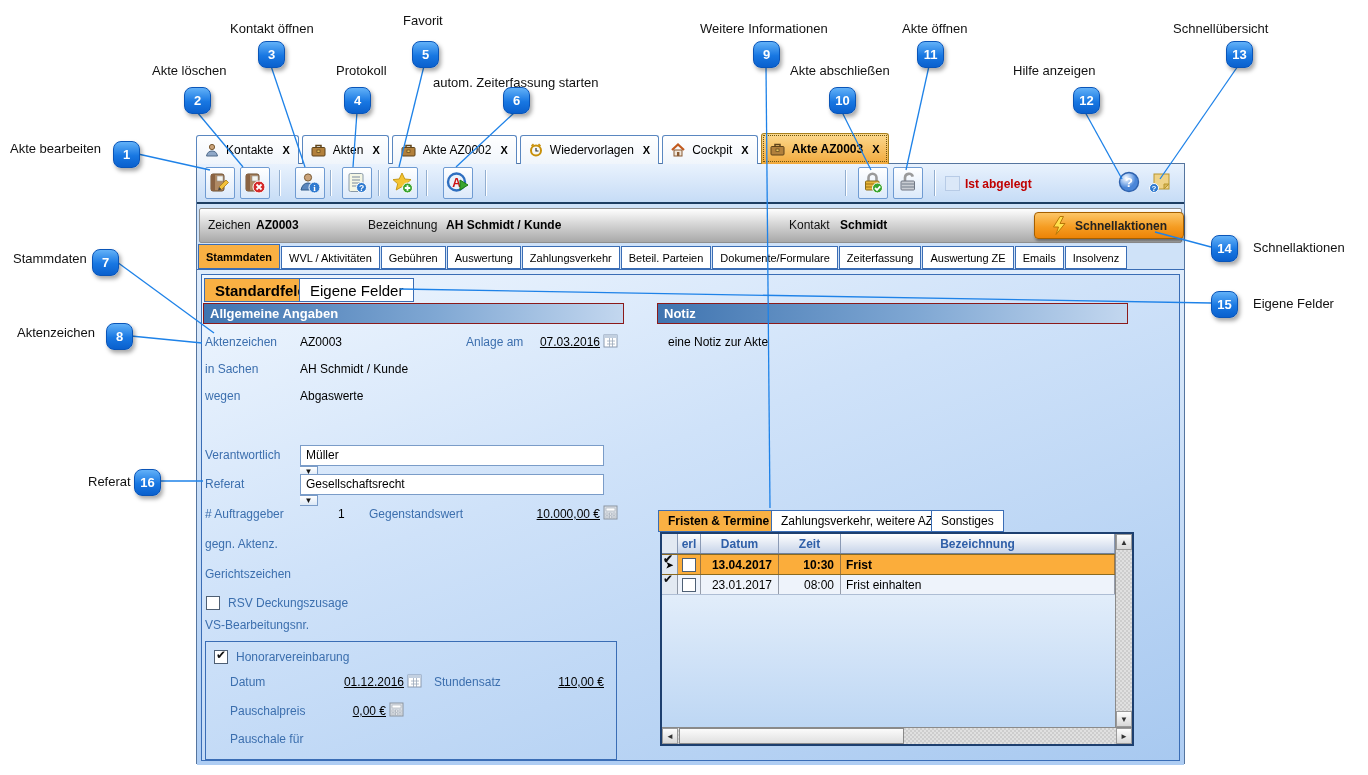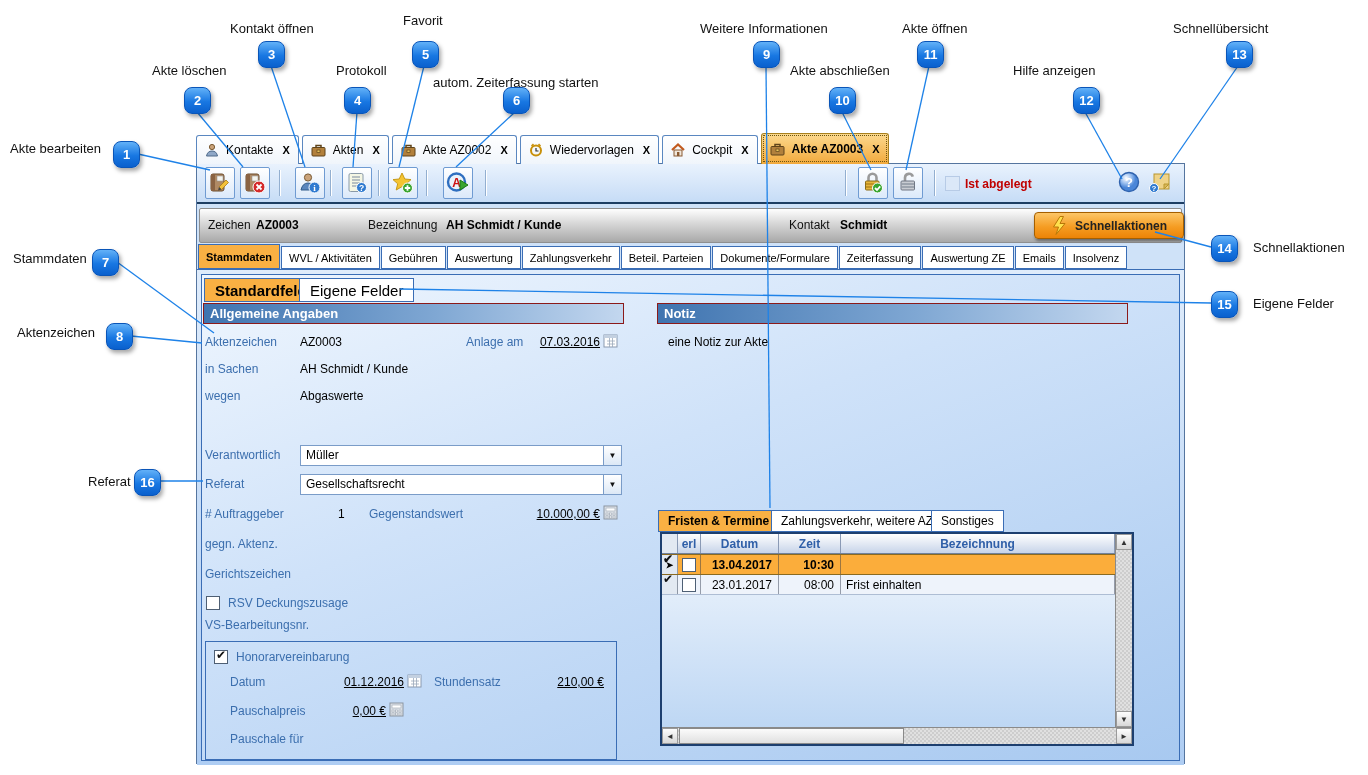--- a/index.html
+++ b/index.html
@@ -56,21 +56,21 @@
   .stab.active{background:#f9b043;font-weight:bold;}
 
   .ghead{position:absolute;height:21px;box-sizing:border-box;border:1px solid #8b1a1a;
     background:linear-gradient(90deg,#3f74b0 0%,#7fa7d3 55%,#c3d7ef 100%);
     color:#fff;font-weight:bold;font-size:13px;line-height:19px;padding-left:6px;}
 
   .flbl{position:absolute;font-size:12px;color:#3c6fae;white-space:nowrap;}
   .fval{position:absolute;font-size:12px;color:#000;white-space:nowrap;}
   .fval.r{text-align:right;text-decoration:underline;}
 
-  .combo{position:absolute;height:21px;display:flex;}
+  .combo{position:absolute;height:21px;display:flex;flex-direction:column;}
   .combo .cfield{box-sizing:border-box;height:21px;background:#fff;border:1px solid #7a9cc8;font-size:12px;line-height:19px;padding-left:5px;color:#000;}
   .combo .cbtn{box-sizing:border-box;width:18px;height:21px;border:1px solid #7a9cc8;border-left:none;background:linear-gradient(#ffffff,#dce8f6);
     font-size:8px;color:#111;display:flex;align-items:center;justify-content:center;}
 
   .cbx{position:absolute;width:12px;height:12px;background:#fff;border:1px solid #4e5f74;}
   .cbx.checked::after{content:"\2714";position:absolute;left:1px;top:-3px;font-size:12px;color:#101010;}
 
   .mini-ico{position:absolute;width:15px;height:15px;}
 
   .hbox{position:absolute;left:3px;top:366px;width:412px;height:119px;box-sizing:border-box;border:1px solid #3a6db5;}
@@ -380,21 +380,21 @@
           <div class="flbl" style="left:24px;top:33px">Datum</div>
           <div class="fval r" style="left:110px;top:33px;width:88px">01.12.2016</div>
           <div class="mini-ico" style="left:201px;top:31px">
             <svg width="15" height="15">
                 <rect x="1" y="2" width="13" height="12" fill="#fff" stroke="#8a9ab0"></rect>
                 <rect x="1" y="2" width="13" height="3" fill="#c3d0e0"></rect>
                 <path d="M4 8 h8 M4 11 h8 M6.5 5 v9 M9.5 5 v9" stroke="#9aa8ba" stroke-width=".8"></path>
               </svg>
           </div>
           <div class="flbl" style="left:228px;top:33px">Stundensatz</div>
-          <div class="fval r" style="left:318px;top:33px;width:80px">210,00 €</div>
+          <div class="fval r" style="left:318px;top:33px;width:80px">110,00 €</div>
 
           <div class="flbl" style="left:24px;top:62px">Pauschalpreis</div>
           <div class="fval r" style="left:110px;top:62px;width:70px">0,00 €</div>
           <div class="mini-ico" style="left:183px;top:60px">
             <svg width="15" height="15">
                 <rect x="1" y="1" width="13" height="13" fill="#dfe3e8" stroke="#8a94a0"></rect>
                 <rect x="3" y="3" width="9" height="3" fill="#fff" stroke="#9aa4b0" stroke-width=".6"></rect>
                 <g fill="#fff" stroke="#9aa4b0" stroke-width=".6">
                   <rect x="3" y="8" width="2" height="2"></rect>
                   <rect x="6.5" y="8" width="2" height="2"></rect>
@@ -424,20 +424,21 @@
             <div class="hc" style="flex:1">Bezeichnung</div>
           </div>
 
           <div class="trow sel" style="top:20px;height:21px">
             <div class="tc mkcell" style="width:16px;font-size:9px">➤</div>
             <div class="tc" style="width:23px;justify-content:center">
                 <span class="cbx checked" style="position:static"></span>
               </div>
             <div class="tc num" style="width:78px">13.04.2017</div>
             <div class="tc num" style="width:62px">10:30</div>
+            <div class="tc txt" style="flex:1">Frist</div>
           </div>
 
           <div class="trow alt" style="top:41px;height:20px">
             <div class="tc mkcell" style="width:16px"></div>
             <div class="tc" style="width:23px;justify-content:center">
                 <span class="cbx checked" style="position:static"></span>
               </div>
             <div class="tc num" style="width:78px">23.01.2017</div>
             <div class="tc num" style="width:62px">08:00</div>
             <div class="tc txt" style="flex:1">Frist einhalten</div>

